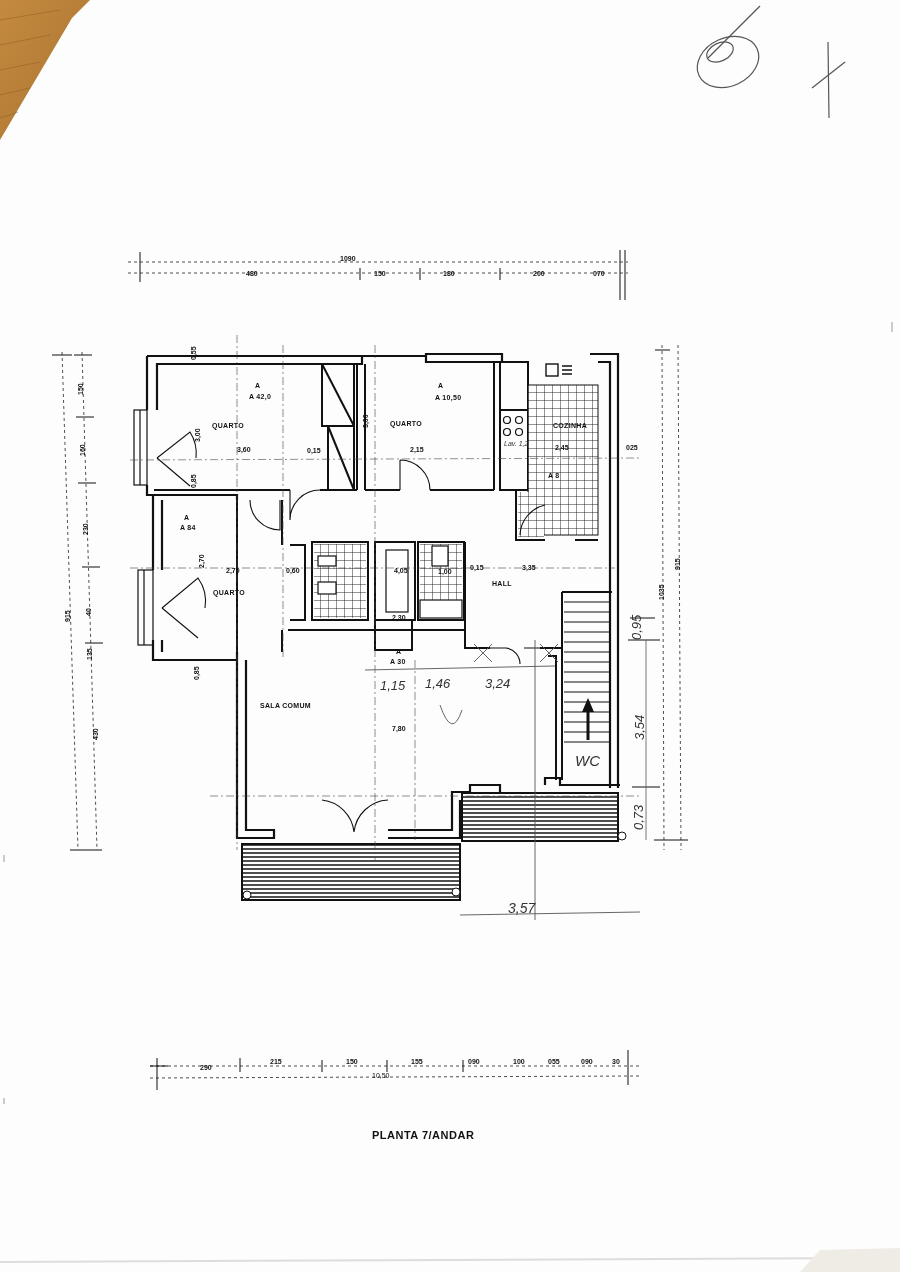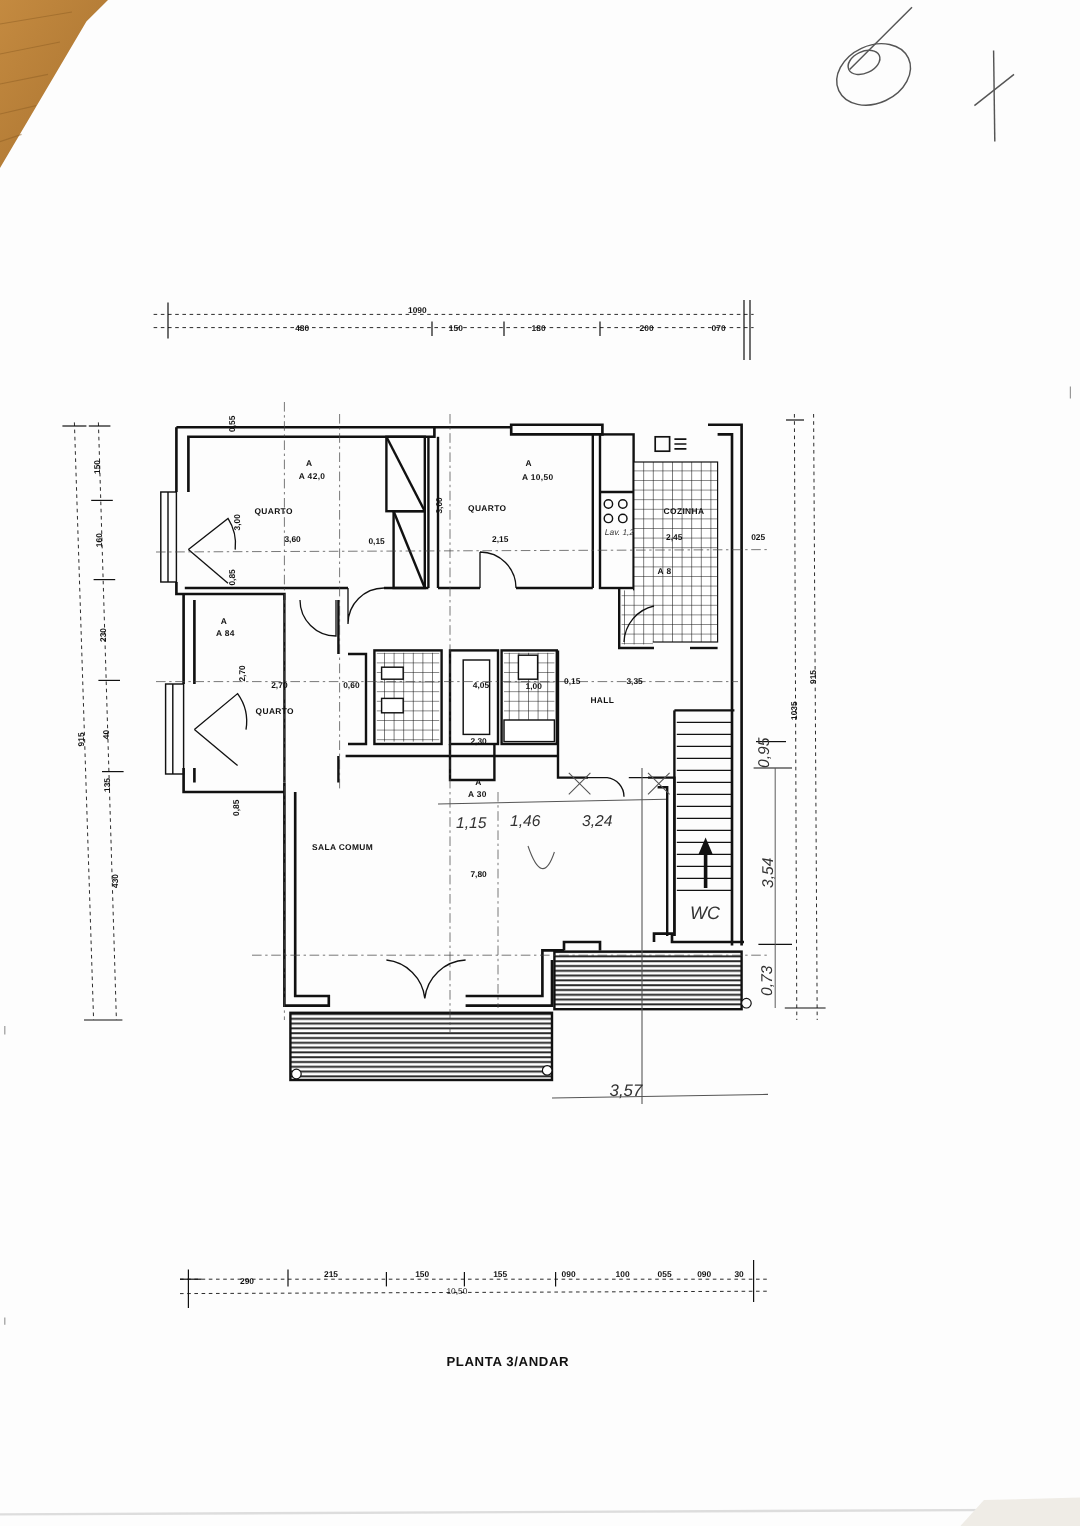--- a/index.html
+++ b/index.html
@@ -330,13 +330,13 @@
     <text x="372" y="1078" font-weight="normal">10,50</text>
   </g>
 
   <g stroke="#999" stroke-width="1">
     <line x1="4" y1="855" x2="4" y2="862"></line>
     <line x1="4" y1="1098" x2="4" y2="1104"></line>
     <line x1="892" y1="322" x2="892" y2="332"></line>
   </g>
 </svg>
 
-<div class="title">PLANTA 3/ANDAR</div>
+<div class="title">PLANTA 7/ANDAR</div>
 
 </body></html>

